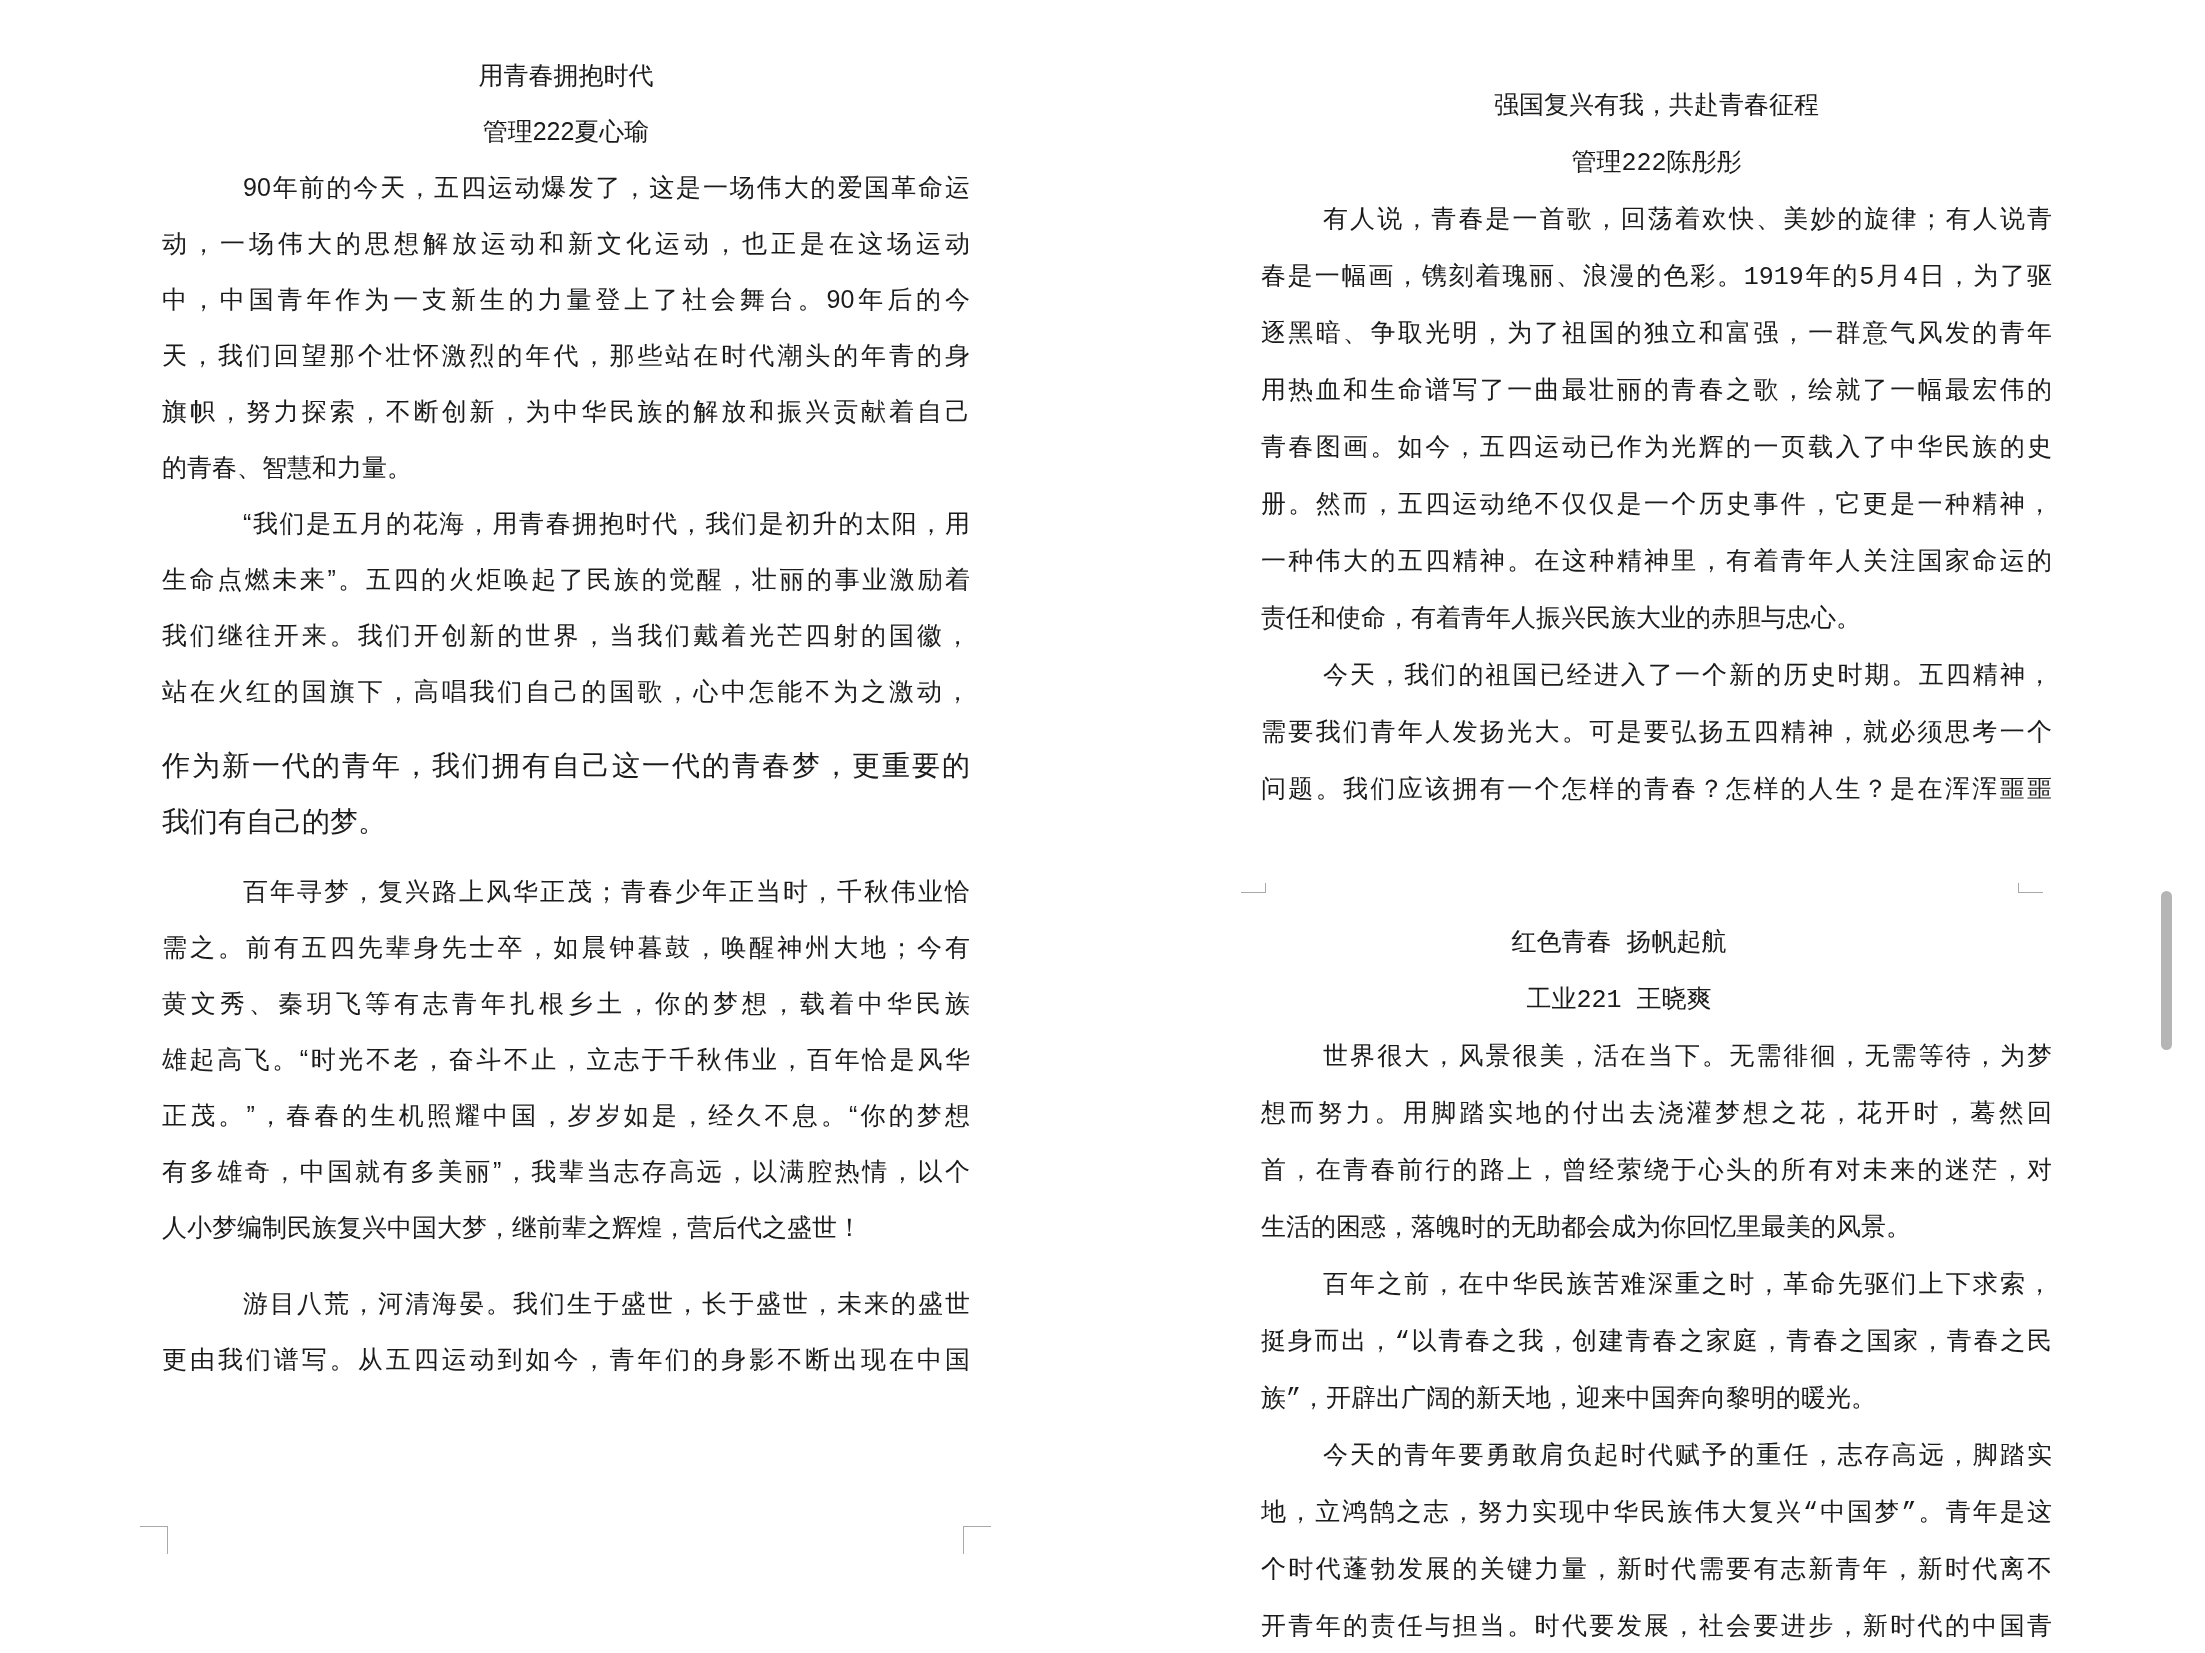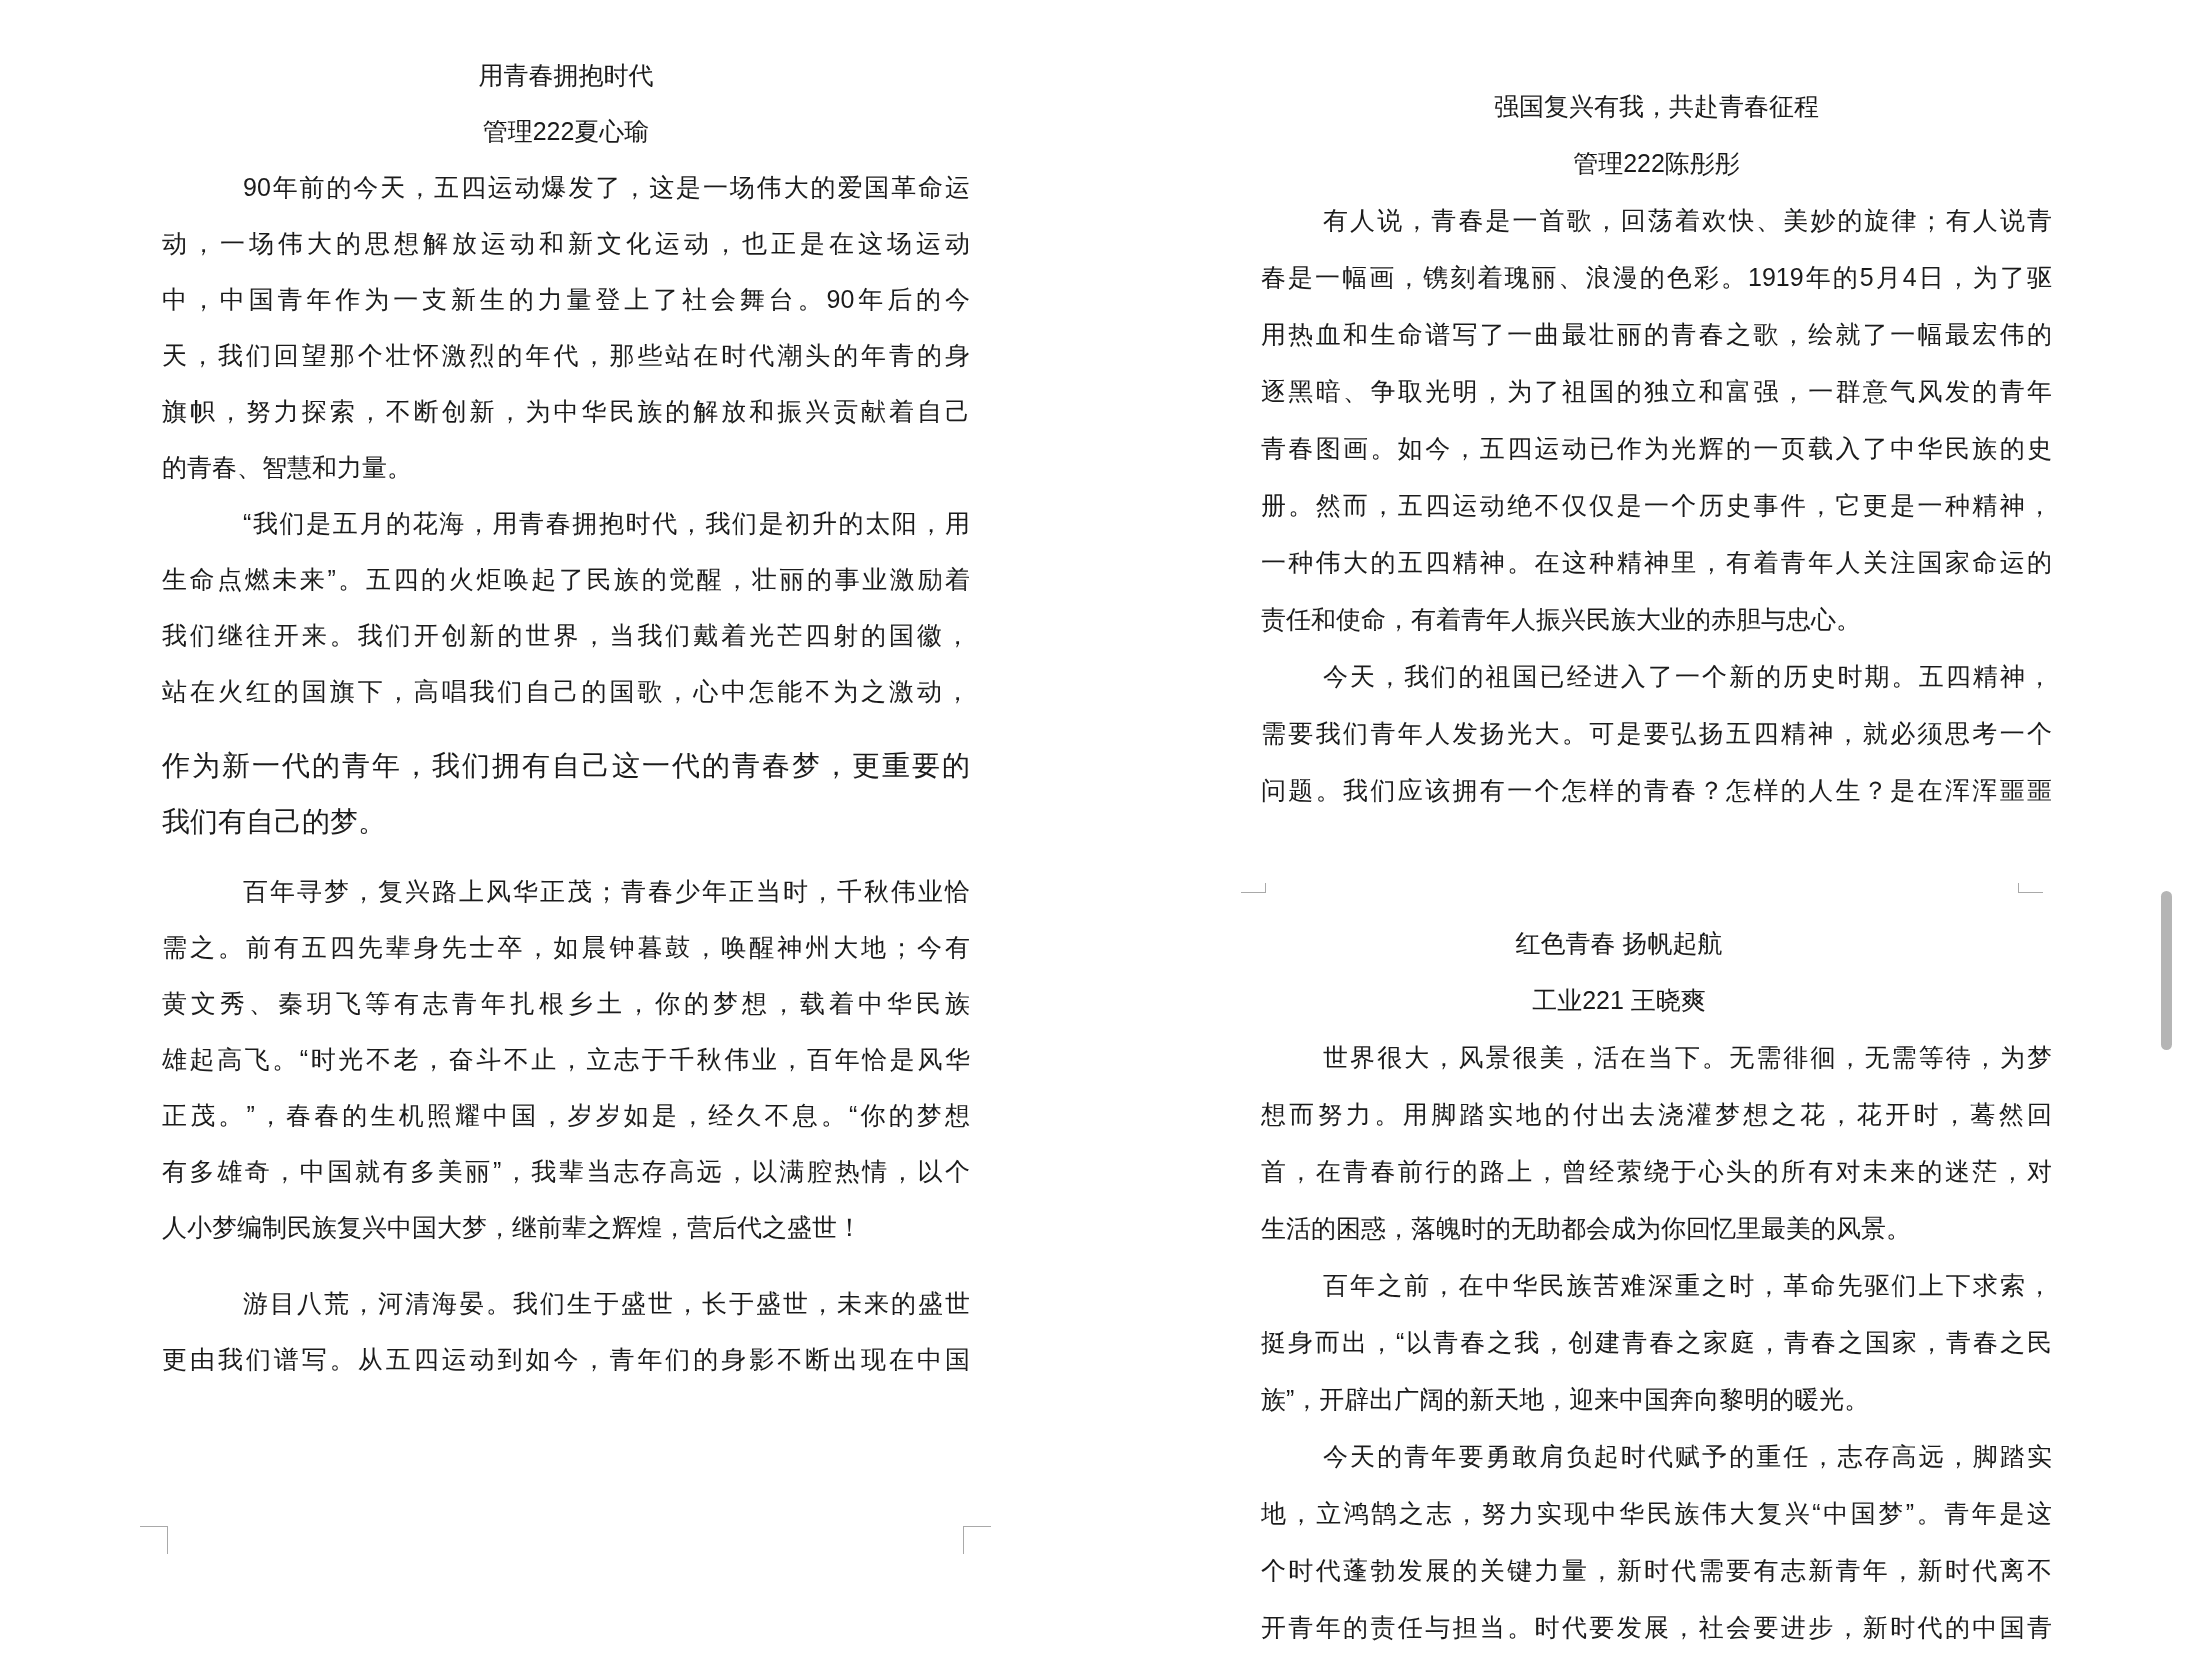--- a/index.html
+++ b/index.html
@@ -4,21 +4,21 @@
 <style>
   html,body{margin:0;padding:0;}
   body{
     width:2205px;height:1654px;position:relative;overflow:hidden;
     background:var(--bg,#ffffff);
     font-family:"Liberation Sans","DejaVu Sans",sans-serif;
     color:var(--ink,#1b1b1b);
   }
   .essay{position:absolute;font-size:25px;}
   .tline{display:block;height:56px;line-height:56px;text-align:justify;text-align-last:justify;overflow:hidden;}
-  .essayB .tline,.essayC .tline{height:57px;line-height:57px;}
+  .essayB .tline,.essayC .tline{height:57px;line-height:57px;font-family:Liberation Mono, monospace;}
   .tl{text-align:center;text-align-last:center;}
   .nj{text-align:left;text-align-last:left;}
   .first{padding-left:81px;}
   .essayB .first,.essayC .first{padding-left:62px;}
   .large{font-size:28px;}
   .mt36{margin-top:19.4px;} .mt24{margin-top:13px;}
   .titlewrap-narrow{width:716px;}
   
   .mark{position:absolute;border-color:#a9a9a9;border-style:solid;border-width:0;}
   .mark-bl{left:140px;top:1526px;width:27px;height:27px;border-top-width:1.6px;border-right-width:1.6px;}
@@ -61,22 +61,22 @@
 
 <div class="mark mark-bl"></div>
 <div class="mark mark-br"></div>
 
 <div class="essay essayB" style="left:1261px;top:78px;width:791px;">
   <div class="tline tl">强国复兴有我，共赴青春征程</div>
   <div class="tline tl">管理222陈彤彤</div>
   <div>
       <div class="tline first">有人说，青春是一首歌，回荡着欢快、美妙的旋律；有人说青</div>
       <div class="tline">春是一幅画，镌刻着瑰丽、浪漫的色彩。1919年的5月4日，为了驱</div>
+      <div class="tline">逐黑暗、争取光明，为了祖国的独立和富强，一群意气风发的青年</div>
       <div class="tline">用热血和生命谱写了一曲最壮丽的青春之歌，绘就了一幅最宏伟的</div>
-      <div class="tline">逐黑暗、争取光明，为了祖国的独立和富强，一群意气风发的青年</div>
       <div class="tline">青春图画。如今，五四运动已作为光辉的一页载入了中华民族的史</div>
       <div class="tline">册。然而，五四运动绝不仅仅是一个历史事件，它更是一种精神，</div>
       <div class="tline">一种伟大的五四精神。在这种精神里，有着青年人关注国家命运的</div>
       <div class="tline nj">责任和使命，有着青年人振兴民族大业的赤胆与忠心。</div>
       <div class="tline first">今天，我们的祖国已经进入了一个新的历史时期。五四精神，</div>
       <div class="tline">需要我们青年人发扬光大。可是要弘扬五四精神，就必须思考一个</div>
       <div class="tline">问题。我们应该拥有一个怎样的青春？怎样的人生？是在浑浑噩噩</div>
     </div>
 </div>
 

